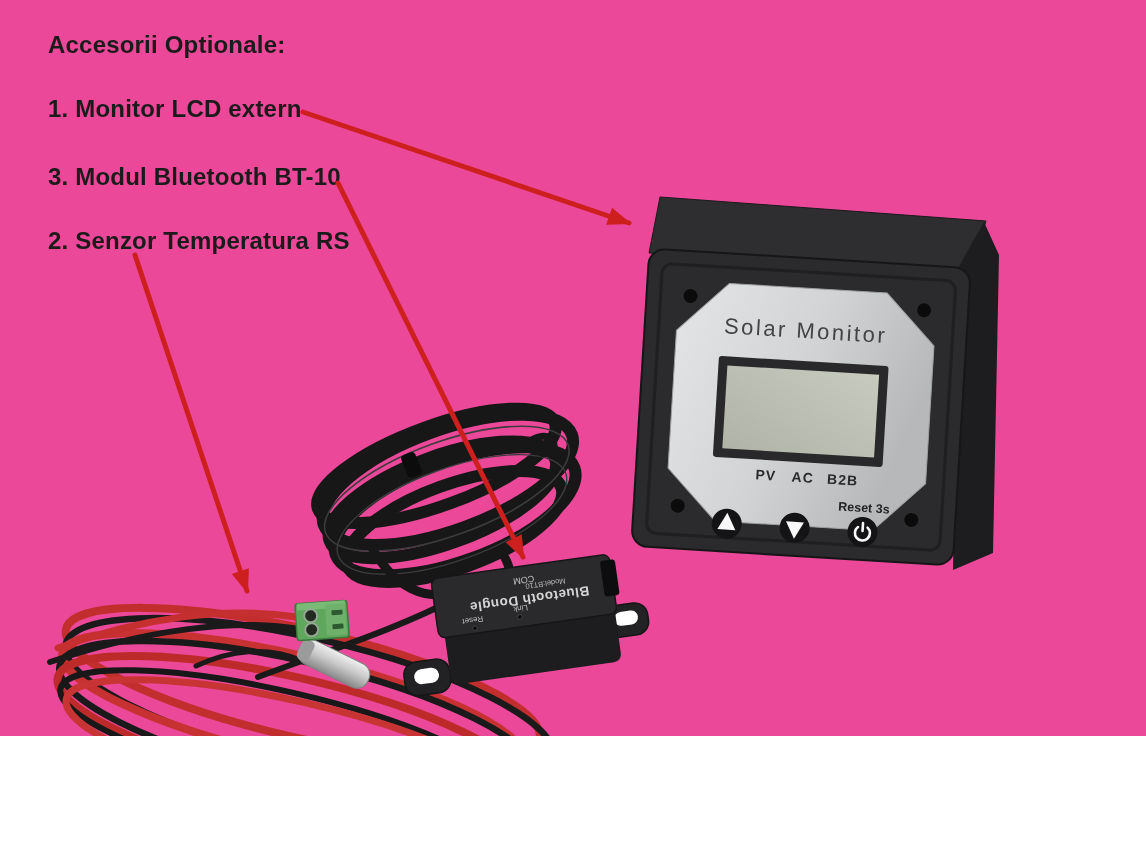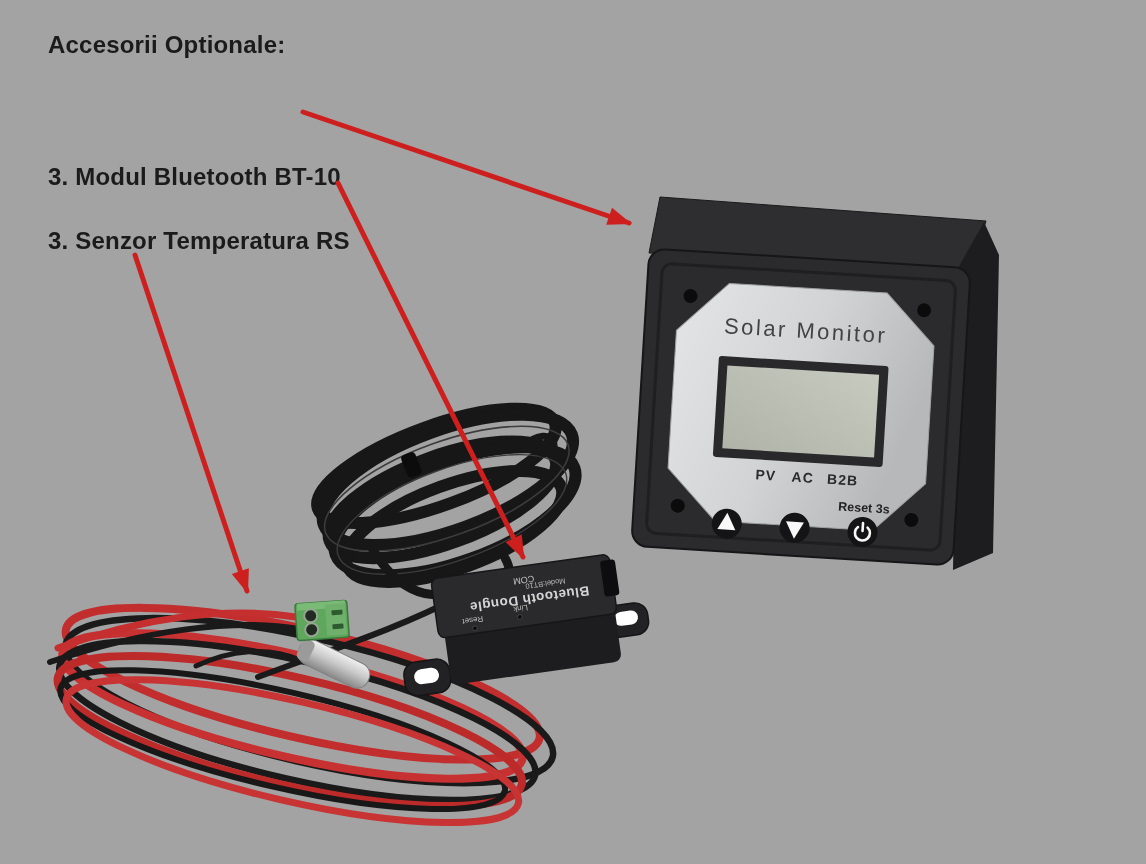--- a/index.html
+++ b/index.html
@@ -1,34 +1,35 @@
 <!DOCTYPE html>
 <html><head>
 <meta charset="utf-8">
 <style>
   html,body { margin:0; padding:0; background:#ffffff; }
   #canvas {
-    position:relative; width:1146px; height:864px; background:#a3a3a3;
+    position:relative; width:1146px; height:736px; background:#ec4899;
     overflow:hidden; font-family:"Liberation Sans", sans-serif;
   }
   .anno {
     position:absolute; left:48px; color:#1b1b1b;
     font-weight:bold; font-size:24px; letter-spacing:0.2px; white-space:nowrap;
   }
   #graphics { position:absolute; left:0; top:0; }
   svg text { font-family:"Liberation Sans", sans-serif; }
 </style>
 </head>
 <body>
 
 <div id="canvas">
 
   <div class="anno" style="top:31px;">Accesorii Optionale:</div>
+  <div class="anno" style="top:95px;">1. Monitor LCD extern</div>
   <div class="anno" style="top:163px;">3. Modul Bluetooth BT-10</div>
-  <div class="anno" style="top:227px;">3. Senzor Temperatura RS</div>
+  <div class="anno" style="top:227px;">2. Senzor Temperatura RS</div>
 
   <svg id="graphics" width="1146" height="864" viewBox="0 0 1146 864">
     <defs>
       <linearGradient id="gPanel" x1="0" y1="0" x2="1" y2="0.35">
         <stop offset="0" stop-color="#e4e5e6"></stop>
         <stop offset="0.55" stop-color="#d2d3d4"></stop>
         <stop offset="1" stop-color="#b7b8ba"></stop>
       </linearGradient>
       <linearGradient id="gLcd" x1="0" y1="1" x2="1" y2="0">
         <stop offset="0" stop-color="#b0b3a8"></stop>

